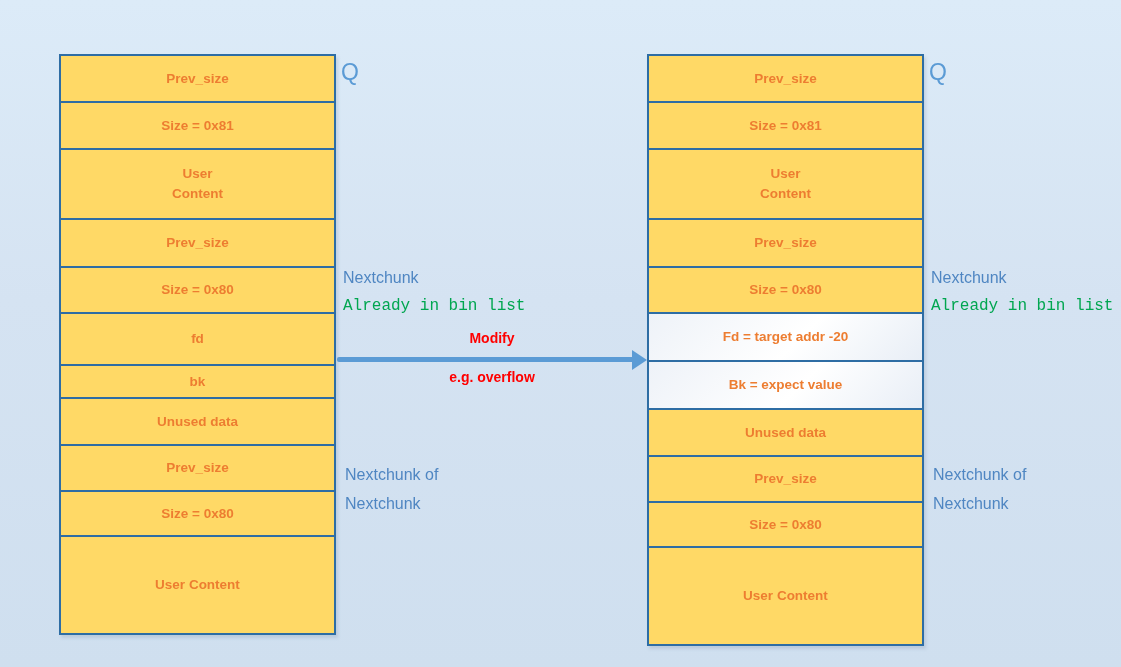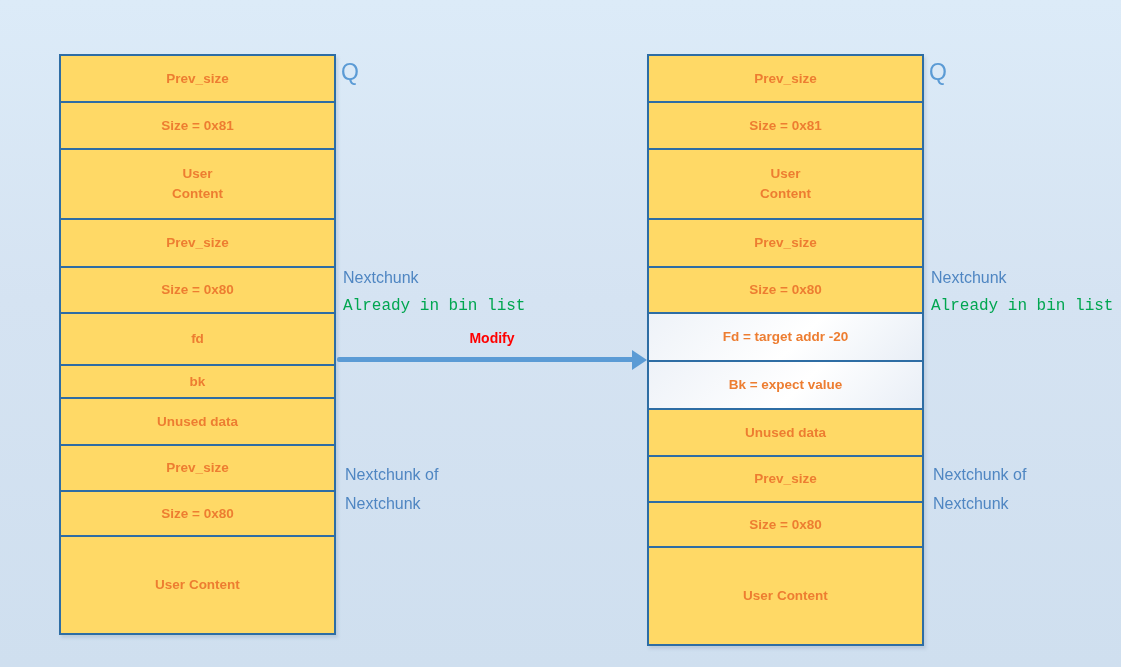--- a/index.html
+++ b/index.html
@@ -94,20 +94,21 @@
     <div class="line-green">Already in bin list</div>
   </div>
   <div class="anno anno-nextchunk-right">
     <div class="line-blue">Nextchunk</div>
     <div class="line-green">Already in bin list</div>
   </div>
 
   <div class="modify-label">Modify</div>
   <div class="arrow-line"></div>
   <div class="arrow-head"></div>
+  <div class="overflow-label">e.g. overflow</div>
 
   <div class="anno anno-nextnext-left">
     <div class="line-blue">Nextchunk of</div>
     <div class="line-blue">Nextchunk</div>
   </div>
   <div class="anno anno-nextnext-right">
     <div class="line-blue">Nextchunk of</div>
     <div class="line-blue">Nextchunk</div>
   </div>
 

